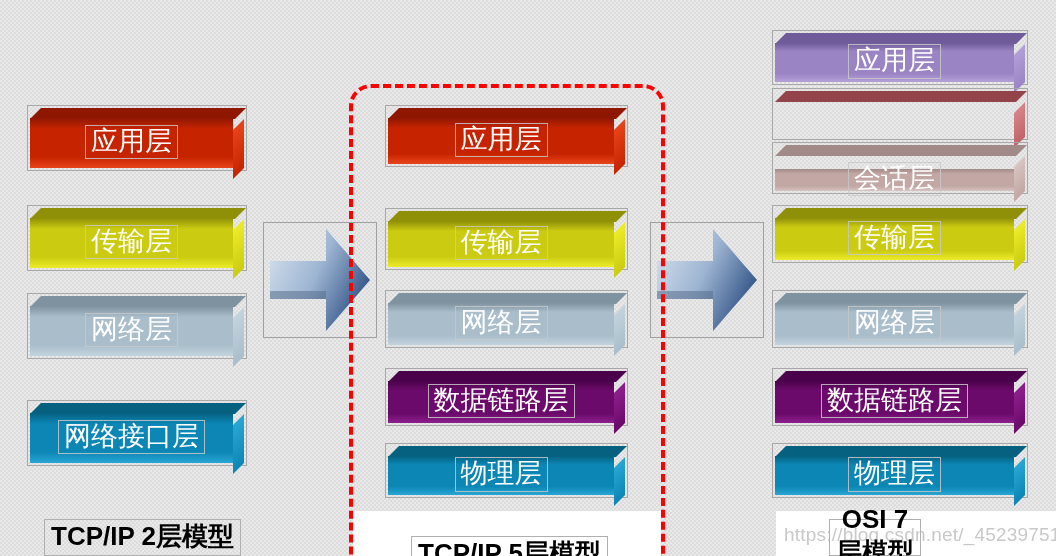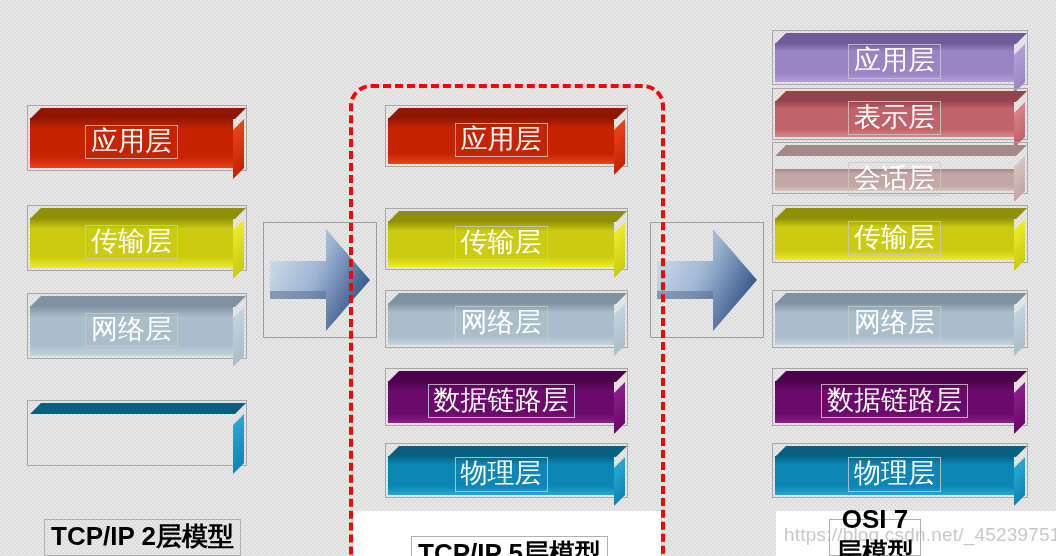--- a/index.html
+++ b/index.html
@@ -184,20 +184,23 @@
         <div class="face-front" style="background: linear-gradient(rgb(126, 146, 159) 0%, rgb(169, 189, 203) 22%, rgb(169, 189, 203) 78%, rgb(195, 212, 222) 100%);">
           <span class="label-plate">网络层</span>
         </div>
       </div>
     </div>
 
     <div class="layer-box" style="left:27px; top:400px; width:220px; height:66px;">
       <div class="box3d">
         <div class="face-top" style="background: linear-gradient(to right, rgb(6, 96, 127), rgb(6, 96, 127)); width: 205px; margin-left: 11px; transform: skewX(-45deg);"></div>
         <div class="face-right" style="background: linear-gradient(rgb(42, 166, 212), rgb(11, 134, 181)); top: 11px; bottom: 0px; transform: skewY(-45deg); transform-origin: right top;"></div>
+        <div class="face-front" style="background: linear-gradient(rgb(6, 96, 127) 0%, rgb(11, 134, 181) 22%, rgb(11, 134, 181) 78%, rgb(42, 166, 212) 100%);">
+          <span class="label-plate">网络接口层</span>
+        </div>
       </div>
     </div>
 
     <div class="model-label" style="left:44px; top:519px; height:37px;">
       <span>TCP/IP 2</span>
         <span class="cjk">层模型</span>
     </div>
   </div>
 
   <div class="arrow-wrap" style="left:263px; top:222px; width:114px; height:116px;">
@@ -293,23 +296,20 @@
         <div class="face-front" style="background: linear-gradient(rgb(111, 91, 153) 0%, rgb(155, 132, 196) 22%, rgb(155, 132, 196) 78%, rgb(179, 159, 216) 100%);">
           <span class="label-plate">应用层</span>
         </div>
       </div>
     </div>
 
     <div class="layer-box" style="left:772px; top:88px; width:256px; height:52px;">
       <div class="box3d">
         <div class="face-top" style="background: linear-gradient(to right, rgb(147, 68, 75), rgb(147, 68, 75)); width: 241px; margin-left: 11px; transform: skewX(-45deg);"></div>
         <div class="face-right" style="background: linear-gradient(rgb(217, 131, 138), rgb(192, 99, 106)); top: 11px; bottom: 0px; transform: skewY(-45deg); transform-origin: right top;"></div>
-        <div class="face-front" style="background: linear-gradient(rgb(147, 68, 75) 0%, rgb(192, 99, 106) 22%, rgb(192, 99, 106) 78%, rgb(217, 131, 138) 100%);">
-          <span class="label-plate">表示层</span>
-        </div>
       </div>
     </div>
 
     <div class="layer-box" style="left:772px; top:142px; width:256px; height:52px;">
       <div class="box3d">
         <div class="face-top" style="background: linear-gradient(to right, rgb(161, 138, 135), rgb(161, 138, 135)); width: 241px; margin-left: 11px; transform: skewX(-45deg);"></div>
         <div class="face-right" style="background: linear-gradient(rgb(216, 196, 193), rgb(194, 167, 164)); top: 11px; bottom: 0px; transform: skewY(-45deg); transform-origin: right top;"></div>
         <div class="face-front" style="background: linear-gradient(rgb(161, 138, 135) 0%, rgb(194, 167, 164) 22%, rgb(194, 167, 164) 78%, rgb(216, 196, 193) 100%); margin-top: 14px;">
           <span class="label-plate">会话层</span>
         </div>

